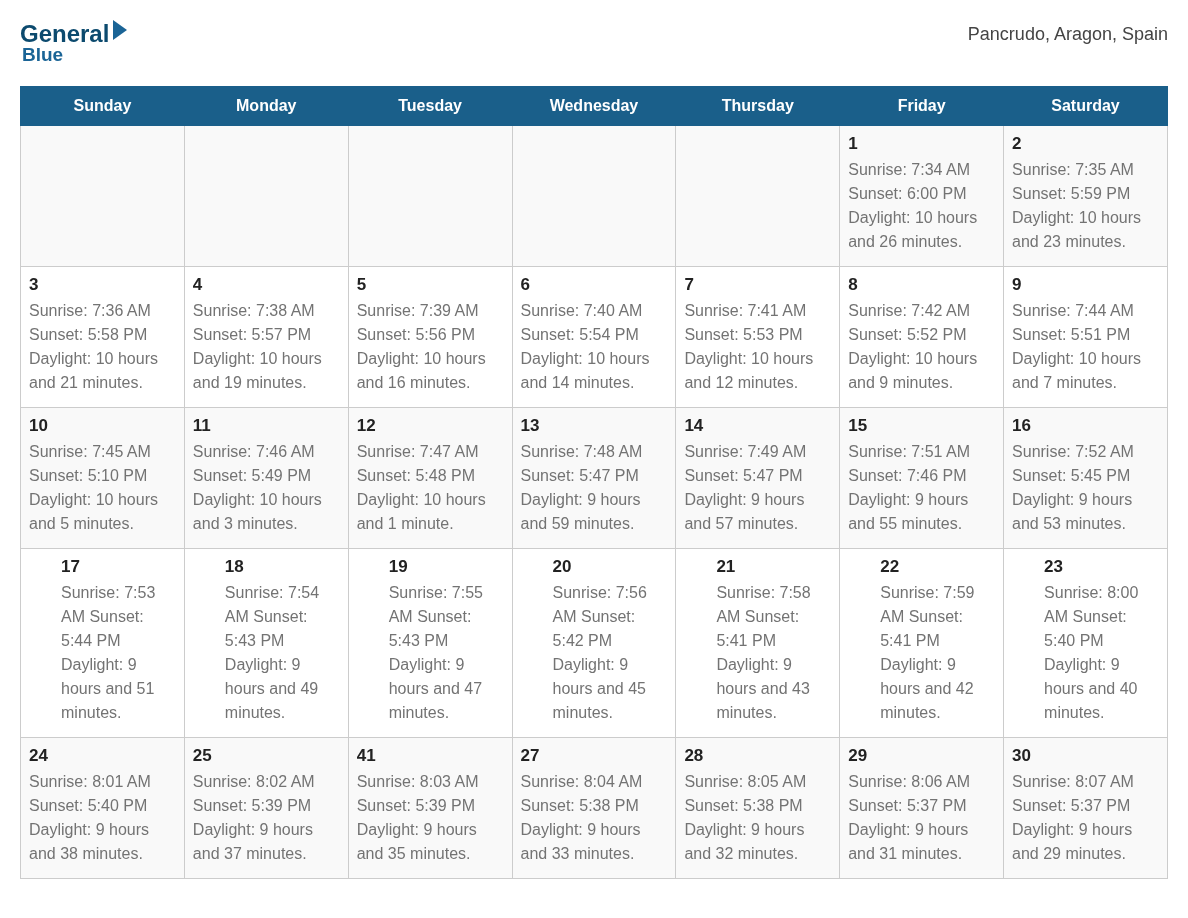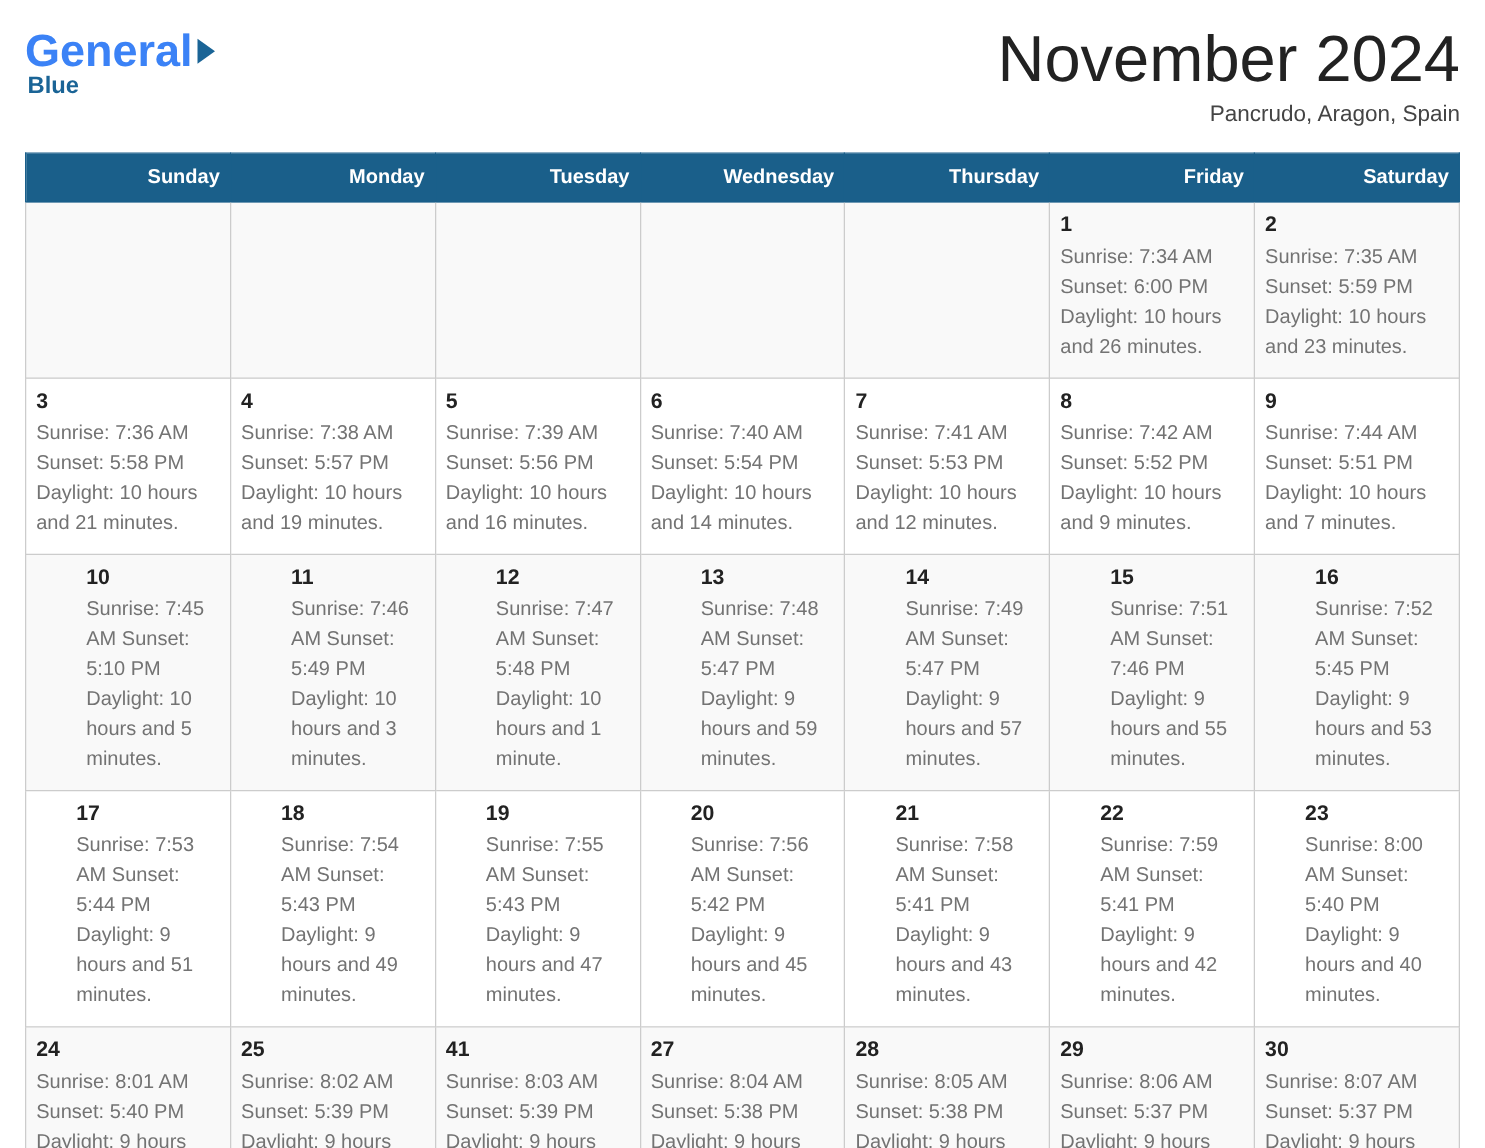--- a/index.html
+++ b/index.html
@@ -15,25 +15,25 @@
       justify-content: space-between;
       align-items: flex-start;
       margin-bottom: 20px;
     }
     .logo {
       display: flex;
       flex-direction: column;
       align-items: flex-start;
     }
     .logo-general {
-      font-size: 36px;
+      font-size: 24px;
       font-weight: bold;
-      color: #3b82f6;
+      color: #0c4a6e;
       display: flex;
-      align-items: center;
+      align-items: flex-start;
     }
     .logo-general .arrow {
       display: inline-block;
       width: 0;
       height: 0;
       border-left: 14px solid #1a6496;
       border-top: 10px solid transparent;
       border-bottom: 10px solid transparent;
       margin-left: 4px;
     }
@@ -62,21 +62,21 @@
       width: 100%;
       border-collapse: collapse;
       border: 1px solid #aaa;
     }
     .calendar-table th {
       background-color: #1a5f8a;
       color: #fff;
       padding: 10px 8px;
       font-size: 16px;
       font-weight: bold;
-      text-align: right;
+      text-align: center;
       border: 1px solid #1a5f8a;
     }
     .calendar-table td {
       vertical-align: top;
       padding: 8px 8px 12px 8px;
       border: 1px solid #ccc;
       width: 14.28%;
       min-height: 90px;
     }
     .day-number {
@@ -95,37 +95,36 @@
       background: #fff;
     }
     .calendar-table tr:nth-child(odd) td {
       background-color: #f9f9f9;
     }
     .calendar-table tr:nth-child(even) td {
       background-color: #fff;
     }
     .row-1 td { background-color: #f5f5f5; }
     .row-2 td { background-color: #ffffff; }
-    .row-3 td { background-color: #f5f5f5; padding-left: 48px; }
+    .row-3 td { background-color: #f5f5f5; }
     .row-4 td { background-color: #ffffff; padding-left: 40px; }
     .row-5 td { background-color: #f5f5f5; }
   </style>
 </head>
 <body>
 
 <div class="header">
   <div class="logo">
     <div class="logo-general">
       <span>General</span>
       <span class="arrow"></span>
     </div>
     <div class="logo-blue">Blue</div>
   </div>
   <div class="title-block">
-    <div class="calendar-title">November 2024</div>
     <div class="calendar-subtitle">Pancrudo, Aragon, Spain</div>
   </div>
 </div>
 
 <table class="calendar-table">
   <thead>
     <tr>
     <th>Sunday</th>
         <th>Monday</th>
         <th>Tuesday</th>

